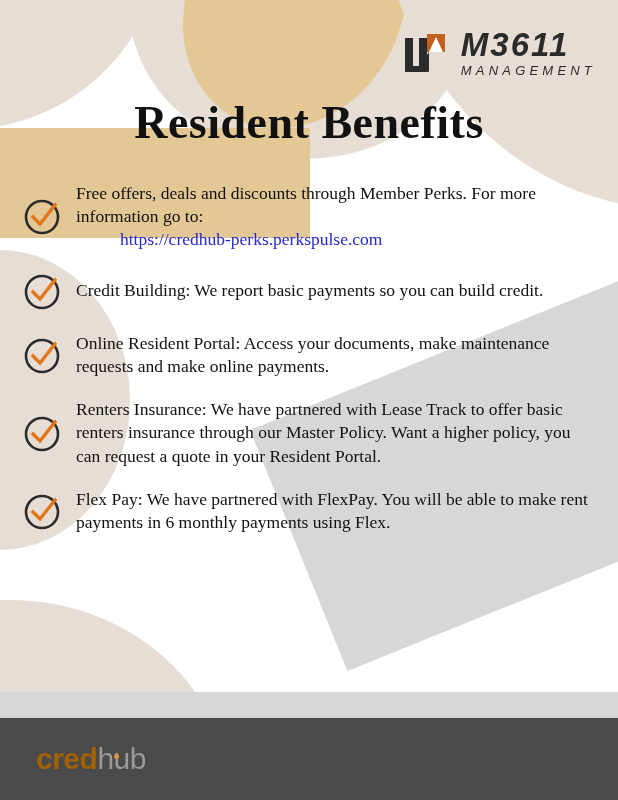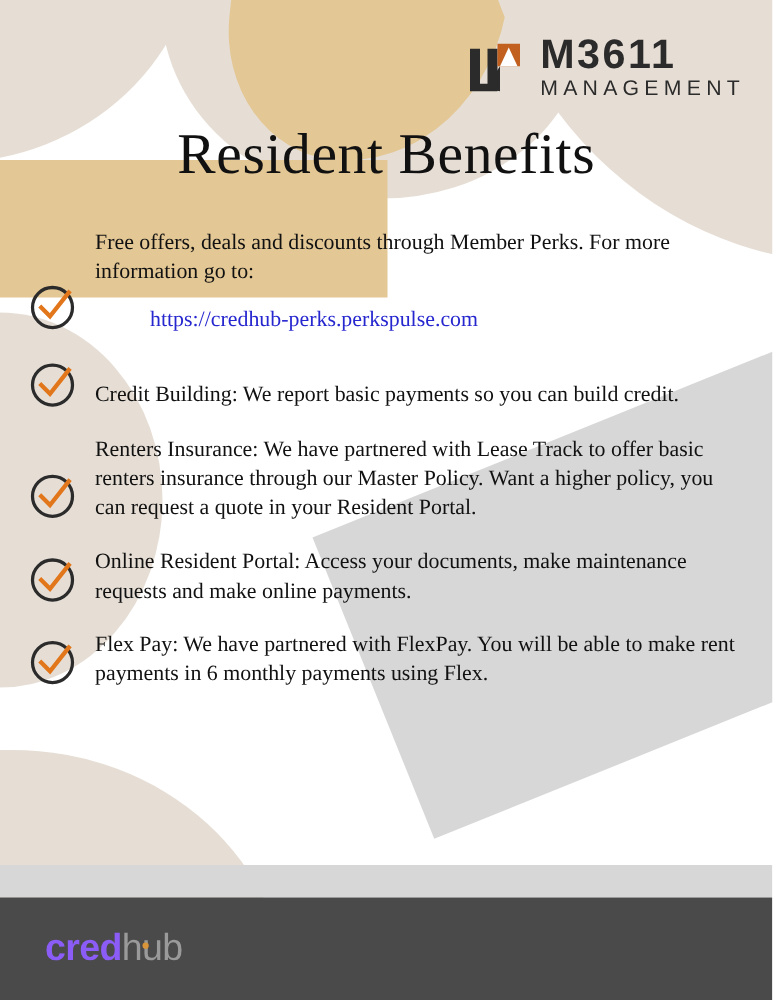--- a/index.html
+++ b/index.html
@@ -90,98 +90,99 @@
     background: #d7d7d7;
   }
 
   
   .logo {
     position: absolute;
     right: 22px; top: 26px;
     display: flex;
     align-items: center;
     gap: 10px;
+    font-style: italic;
   }
   .logo-mark {
     width: 52px; height: 52px;
     position: relative;
   }
   .logo-text { line-height: 1; }
   .logo-title {
     font-family: "Liberation Sans", sans-serif;
     font-weight: bold;
     font-size: 33px;
     letter-spacing: 2px;
     color: #2b2b2b;
   }
   .logo-sub {
     font-family: "Liberation Sans", sans-serif;
-    font-size: 17px;
+    font-size: 13px;
     letter-spacing: 4.2px;
     color: #2b2b2b;
     margin-top: 3px;
     text-align: right;
   }
 
   
   .page-title {
     position: absolute;
     left: 0; top: 96px;
     width: 618px;
     text-align: center;
     font-family: "Liberation Serif", serif;
-    font-weight: normal;
+    font-weight: bold;
     font-size: 46px;
     color: #111111;
     letter-spacing: 0.5px;
   }
 
   
   .benefits {
     position: absolute;
     left: 22px; top: 182px;
     width: 574px;
   }
   .benefit-row {
     display: flex;
-    align-items: flex-end;
+    align-items: center;
     margin-bottom: 20px;
   }
   .check-icon {
     flex: 0 0 auto;
     width: 40px; height: 40px;
     margin-right: 14px;
     margin-top: 2px;
   }
   .benefit-text {
     font-size: 17.5px;
     line-height: 1.33;
     color: #111111;
   }
   .benefit-link {
     display: block;
     margin-left: 44px;
-    margin-top: 16px;
+    margin-top: 0;
     color: #2727d0;
     text-decoration: none;
     font-size: 17.5px;
   }
 
   
   .footer-brand {
     position: absolute;
     left: 36px; bottom: 24px;
     display: flex;
     align-items: baseline;
     font-family: "Liberation Sans", sans-serif;
   }
   .fb-cred {
     font-size: 30px;
     font-weight: bold;
-    color: #8b5cf6;
+    color: #a16207;
     letter-spacing: -0.5px;
   }
   .fb-hub {
     font-size: 30px;
     font-weight: normal;
     color: #9a9a9a;
     letter-spacing: -0.5px;
   }
   .fb-dot {
     position: absolute;
@@ -252,31 +253,31 @@
       <div class="benefit-text">Credit Building: We report basic payments so you can build credit.</div>
     </div>
 
     <div class="benefit-row">
       <div class="check-icon">
         <svg width="40" height="40" viewBox="0 0 40 40" aria-hidden="true">
           <circle cx="20" cy="20" r="16" fill="none" stroke="#2b2b2b" stroke-width="2.6"></circle>
           <path d="M11 20 L18 27 L33 8" fill="none" stroke="#e2761b" stroke-width="3.4" stroke-linecap="square"></path>
         </svg>
       </div>
+      <div class="benefit-text">Online Resident Portal: Access your documents, make maintenance requests and make online payments.</div>
+    </div>
+
+    <div class="benefit-row">
+      <div class="check-icon">
+        <svg width="40" height="40" viewBox="0 0 40 40" aria-hidden="true">
+          <circle cx="20" cy="20" r="16" fill="none" stroke="#2b2b2b" stroke-width="2.6"></circle>
+          <path d="M11 20 L18 27 L33 8" fill="none" stroke="#e2761b" stroke-width="3.4" stroke-linecap="square"></path>
+        </svg>
+      </div>
       <div class="benefit-text">Renters Insurance: We have partnered with Lease Track to offer basic renters insurance through our Master Policy. Want a higher policy, you can request a quote in your Resident Portal.</div>
-    </div>
-
-    <div class="benefit-row">
-      <div class="check-icon">
-        <svg width="40" height="40" viewBox="0 0 40 40" aria-hidden="true">
-          <circle cx="20" cy="20" r="16" fill="none" stroke="#2b2b2b" stroke-width="2.6"></circle>
-          <path d="M11 20 L18 27 L33 8" fill="none" stroke="#e2761b" stroke-width="3.4" stroke-linecap="square"></path>
-        </svg>
-      </div>
-      <div class="benefit-text">Online Resident Portal: Access your documents, make maintenance requests and make online payments.</div>
     </div>
 
     <div class="benefit-row">
       <div class="check-icon">
         <svg width="40" height="40" viewBox="0 0 40 40" aria-hidden="true">
           <circle cx="20" cy="20" r="16" fill="none" stroke="#2b2b2b" stroke-width="2.6"></circle>
           <path d="M11 20 L18 27 L33 8" fill="none" stroke="#e2761b" stroke-width="3.4" stroke-linecap="square"></path>
         </svg>
       </div>
       <div class="benefit-text">Flex Pay: We have partnered with FlexPay. You will be able to make rent payments in 6 monthly payments using Flex.</div>

